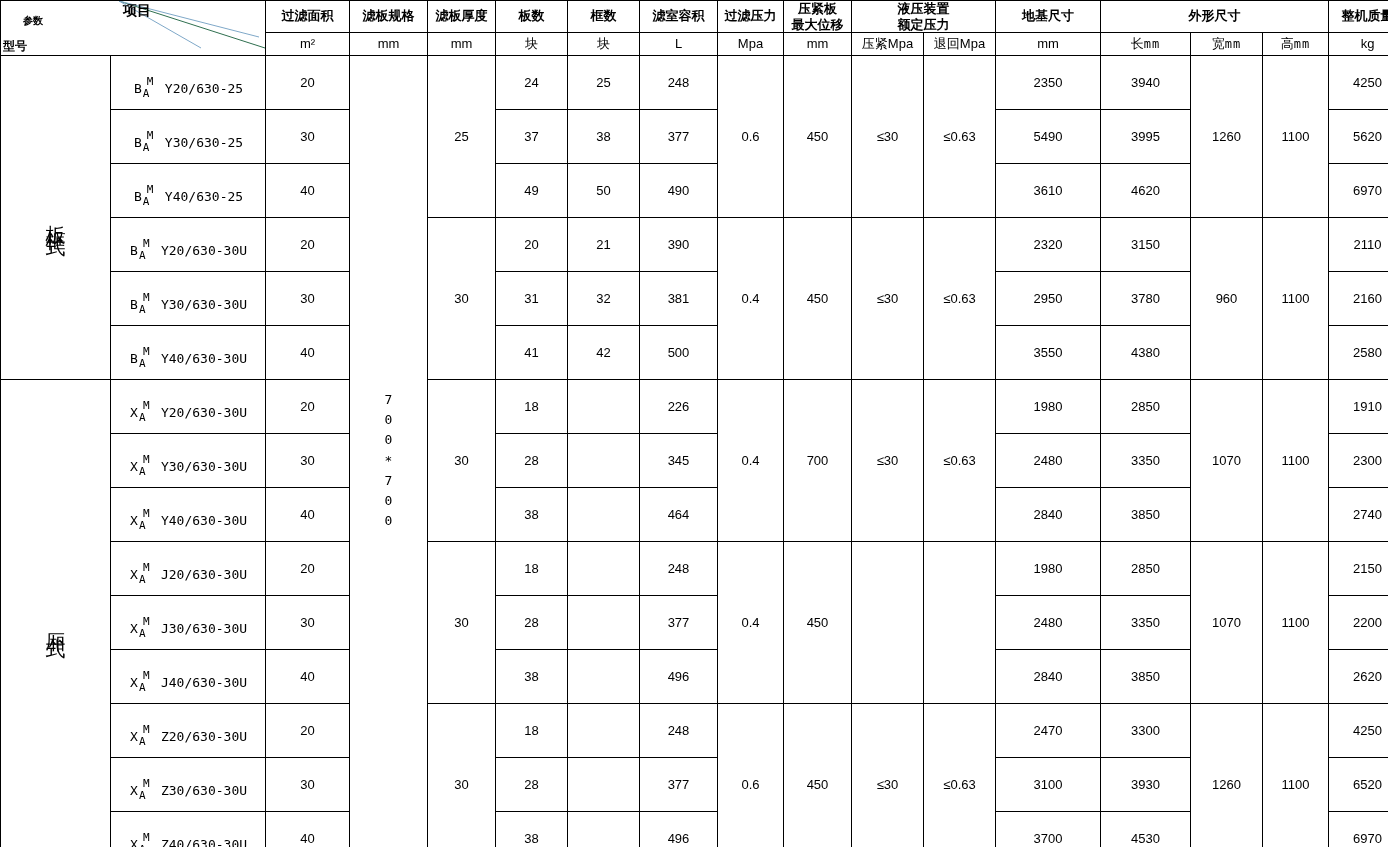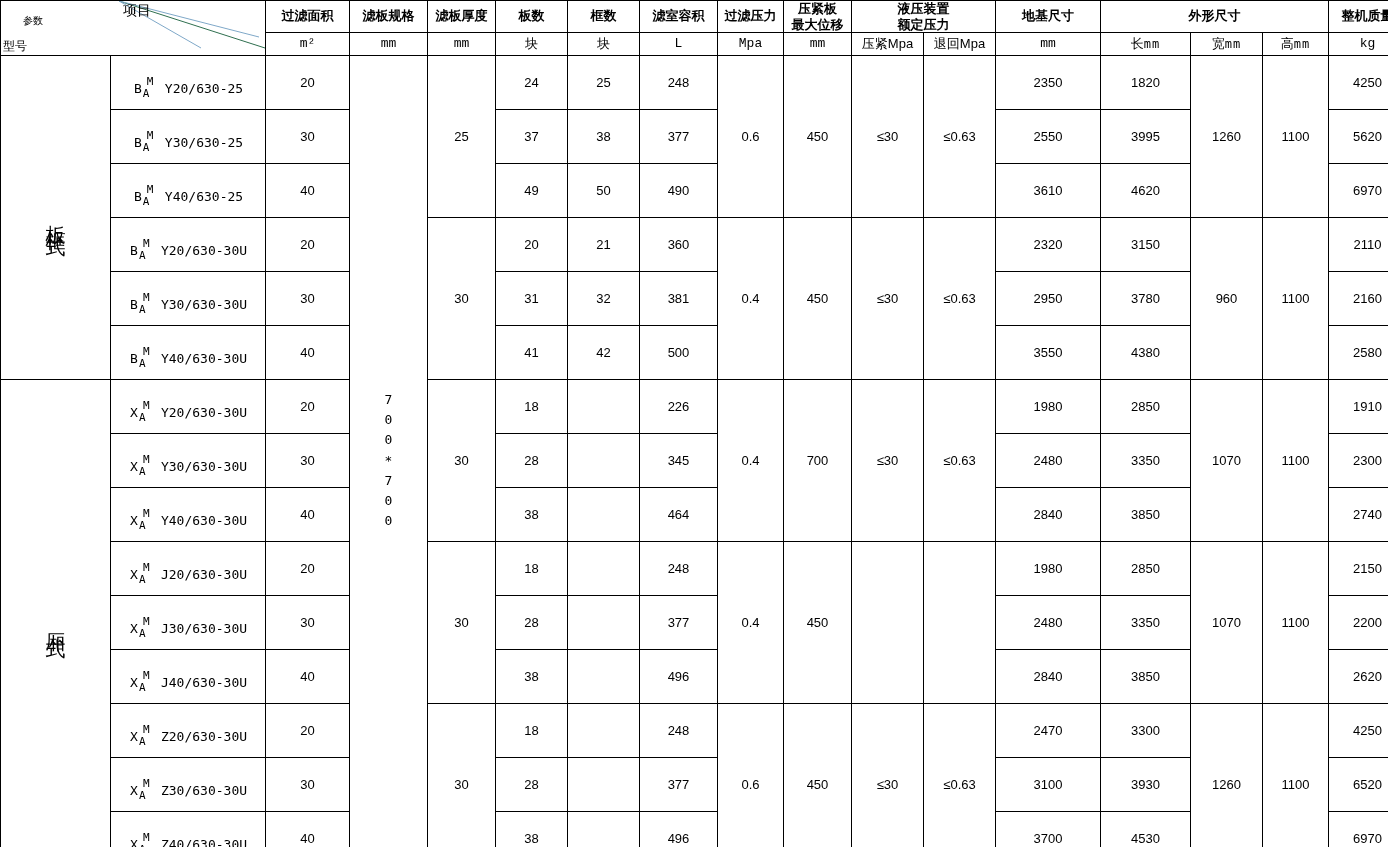--- a/index.html
+++ b/index.html
@@ -32,29 +32,30 @@
     font-size: 13px;
   }
   td.hdr {
     font-size: 14px;
     font-weight: bold;
     height: 26px;
   }
   td.unit {
     font-size: 12px;
     height: 22px;
-    font-family: Liberation Mono, monospace;
+    font-family: Liberation Sans, sans-serif;
   }
   td.unit-cjk {
     font-size: 12px;
     height: 22px;
   }
   .corner {
     position: relative;
     height: 48px;
+    font-weight: bold;
   }
   .corner .lbl-item {
     position: absolute;
     top: 1px;
     left: 50%;
     transform: translateX(-10px);
     font-size: 14px;
   }
   .corner .lbl-param {
     position: absolute;
@@ -237,37 +238,37 @@
     </td>
     <td rowspan="3">25</td>
     <td>24</td>
     <td>25</td>
     <td>248</td>
     <td rowspan="3">0.6</td>
     <td rowspan="3">450</td>
     <td rowspan="3">≤30</td>
     <td rowspan="3">≤0.63</td>
     <td>2350</td>
-    <td>1820</td>
+    <td>3940</td>
     <td rowspan="3">1260</td>
     <td rowspan="3">1100</td>
     <td>4250</td>
   </tr>
 
   <tr>
     <td class="model">
       <span class="model-wrap">
         <span class="prefix">B</span><span class="ma"><span class="m">M</span><span class="a">A</span></span><span class="code">Y30/630-25</span>
       </span>
     </td>
     <td>30</td>
     <td>37</td>
     <td>38</td>
     <td>377</td>
-    <td>2550</td>
+    <td>5490</td>
     <td>3995</td>
     <td>5620</td>
   </tr>
 
   <tr>
     <td class="model">
       <span class="model-wrap">
         <span class="prefix">B</span><span class="ma"><span class="m">M</span><span class="a">A</span></span><span class="code">Y40/630-25</span>
       </span>
     </td>
@@ -283,21 +284,21 @@
   <tr>
     <td class="model">
       <span class="model-wrap">
         <span class="prefix">B</span><span class="ma"><span class="m">M</span><span class="a">A</span></span><span class="code">Y20/630-30U</span>
       </span>
     </td>
     <td>20</td>
     <td rowspan="3">30</td>
     <td>20</td>
     <td>21</td>
-    <td>360</td>
+    <td>390</td>
     <td rowspan="3">0.4</td>
     <td rowspan="3">450</td>
     <td rowspan="3">≤30</td>
     <td rowspan="3">≤0.63</td>
     <td>2320</td>
     <td>3150</td>
     <td rowspan="3">960</td>
     <td rowspan="3">1100</td>
     <td>2110</td>
   </tr>

